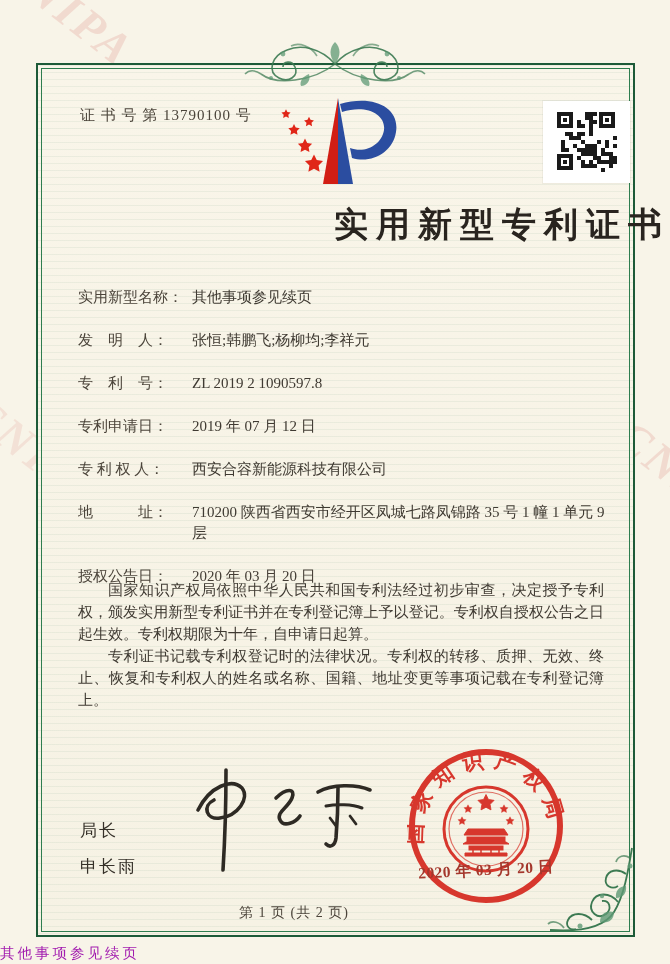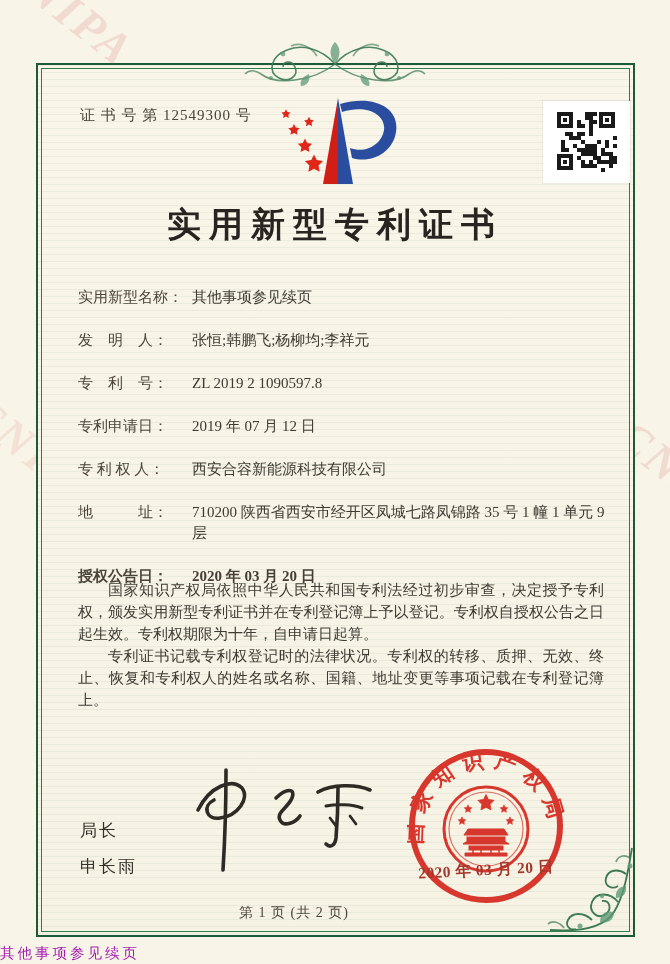--- a/index.html
+++ b/index.html
@@ -42,28 +42,28 @@
     font-size:15px;letter-spacing:1px;color:#4b443a;
   }
   .logo{position:absolute;left:278px;top:96px;width:134px;height:92px;}
   .qr-box{
     position:absolute;left:543px;top:101px;width:87px;height:82px;
     background:#ffffff;box-shadow:0 0 0 1px rgba(0,0,0,0.04);
     display:flex;align-items:center;justify-content:center;
   }
   .title{
     position:absolute;left:0;top:202px;width:670px;
-    text-align:center;font-size:34px;font-weight:bold;
+    text-align:right;font-size:34px;font-weight:bold;
     letter-spacing:8px;color:#29241f;
   }
   .fields{position:absolute;left:78px;top:287px;width:528px;font-size:15px;}
   .field-row{display:flex;margin-bottom:22px;line-height:21px;}
   .flabel{width:114px;flex-shrink:0;color:#4b443a;white-space:pre;}
   .fvalue{flex:1;color:#3f3a32;}
-  .grant-row{display:flex;line-height:21px;margin-top:1px;font-weight:bold;}
+  .grant-row{display:flex;line-height:21px;margin-top:1px;}
   .grant-pair{display:flex;}
   .grant-pair.second{margin-left:40px;}
   .body-text{
     position:absolute;left:78px;top:579px;width:526px;
     font-size:15px;line-height:22px;text-align:justify;color:#3f3a32;
   }
   .body-text p{margin:0;text-indent:2em;}
   .sig-block{position:absolute;left:80px;top:819px;font-size:17px;color:#353028;}
   .sig-block .line{margin-bottom:13px;letter-spacing:2px;}
   .signature{position:absolute;left:180px;top:758px;width:200px;height:115px;}
@@ -132,21 +132,21 @@
     </g>
     <g fill="#5f9a75" opacity="0.8">
       <path d="M74,74 c-8,-2 -14,2 -14,10 c8,2 14,-2 14,-10 Z"></path>
       <path d="M86,48 c-7,0 -11,5 -10,12 c7,0 11,-5 10,-12 Z"></path>
       <circle cx="90" cy="28" r="2.5"></circle>
         <circle cx="40" cy="88" r="2.5"></circle>
         <circle cx="62" cy="58" r="2.2"></circle>
     </g>
   </svg>
 
-  <div class="cert-no">证 书 号 第 12549300 号</div>
+  <div class="cert-no">证 书 号 第 13790100 号</div>
 
   <svg class="logo" viewBox="0 0 134 92">
     <defs>
       <polygon id="star" points="0,-10 2.9,-4.1 9.5,-3.1 4.8,1.6 5.9,8.1 0,5 -5.9,8.1 -4.8,1.6 -9.5,-3.1 -2.9,-4.1"></polygon>
     </defs>
 
     <path d="M62,8 C96,-2 122,12 118,36 C115,56 94,68 74,62 L72,52 C88,58 104,48 106,34 C108,18 88,8 64,16 Z" fill="#2b4da0"></path>
 
     <polygon points="60,2 45,88 60,88" fill="#d21e14"></polygon>
     <polygon points="60,2 75,88 60,88" fill="#2b4da0"></polygon>

